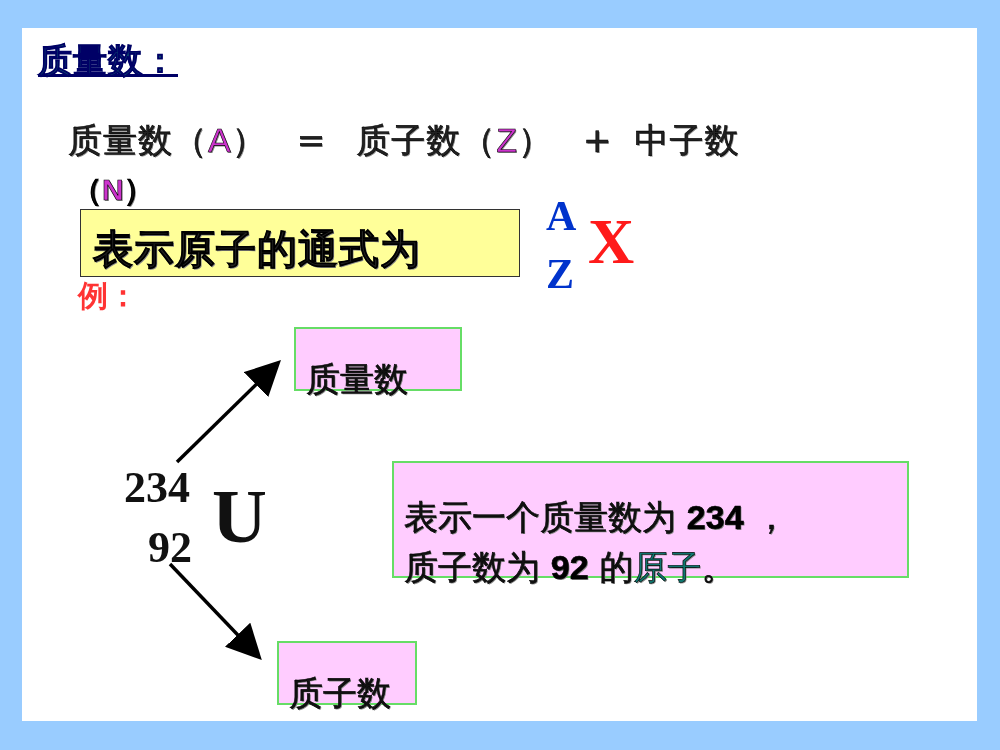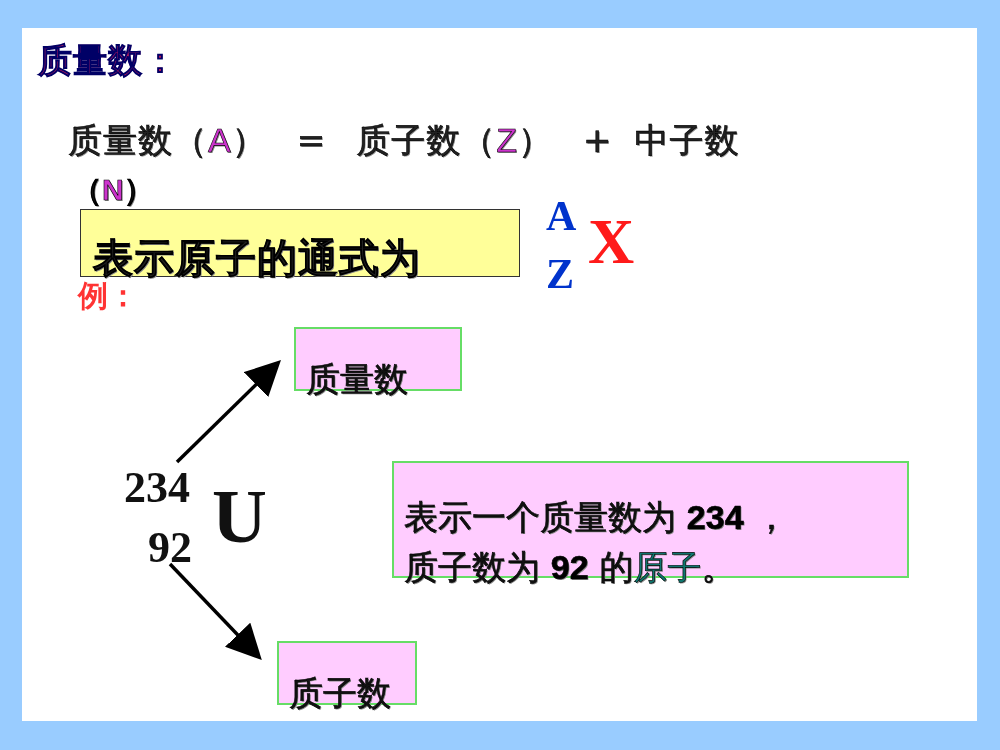--- a/index.html
+++ b/index.html
@@ -12,40 +12,40 @@
   .slide {
     position: absolute; left: 22px; top: 28px; width: 955px; height: 693px;
     background: #ffffff;
   }
   .abs { position: absolute; white-space: nowrap; }
   .outline-text {
     -webkit-text-stroke: 0.6px #000;
     text-shadow: 1px 1px 0 #888;
   }
   .title {
-    left: 38px; top: 38px; font-size: 34px; font-weight: bold; color: #be185d;
-    -webkit-text-stroke: 0.8px #000066; letter-spacing: 1px;
+    left: 38px; top: 38px; font-size: 34px; font-weight: bold; color: #0c4a6e;
+    -webkit-text-stroke: 0.8px #000066; letter-spacing: 1px; text-decoration: underline;
   }
   .formula-line {
     left: 68px; top: 118px; font-size: 34px; font-weight: normal; color: #222;
     letter-spacing: 1px;
   }
   .formula-line .var { color: #cc33cc; font-family: "Liberation Sans", sans-serif; }
   .formula-line .gap { display: inline-block; width: 30px; }
   .formula-n {
     left: 72px; top: 170px; font-size: 30px; font-weight: bold; color: #222;
   }
   .formula-n .var { color: #cc33cc; font-family: "Liberation Sans", sans-serif; }
   .yellow-box {
     left: 80px; top: 209px; width: 440px; height: 68px;
     background: #ffff99; border: 1.5px solid #333;
     box-sizing: border-box;
   }
   .yellow-box span {
-    position: absolute; left: 12px; top: 21px; font-size: 40px; font-weight: bold; color: #222;
+    position: absolute; left: 12px; top: 12px; font-size: 40px; font-weight: bold; color: #222;
     letter-spacing: 1px;
   }
   .example {
     left: 78px; top: 276px; font-size: 30px; font-weight: bold; color: #ff3333;
   }
   .sym-A {
     left: 546px; top: 192px; font-family: "Liberation Serif", serif; font-weight: bold;
     font-size: 42px; color: #0033cc;
   }
   .sym-Z {

